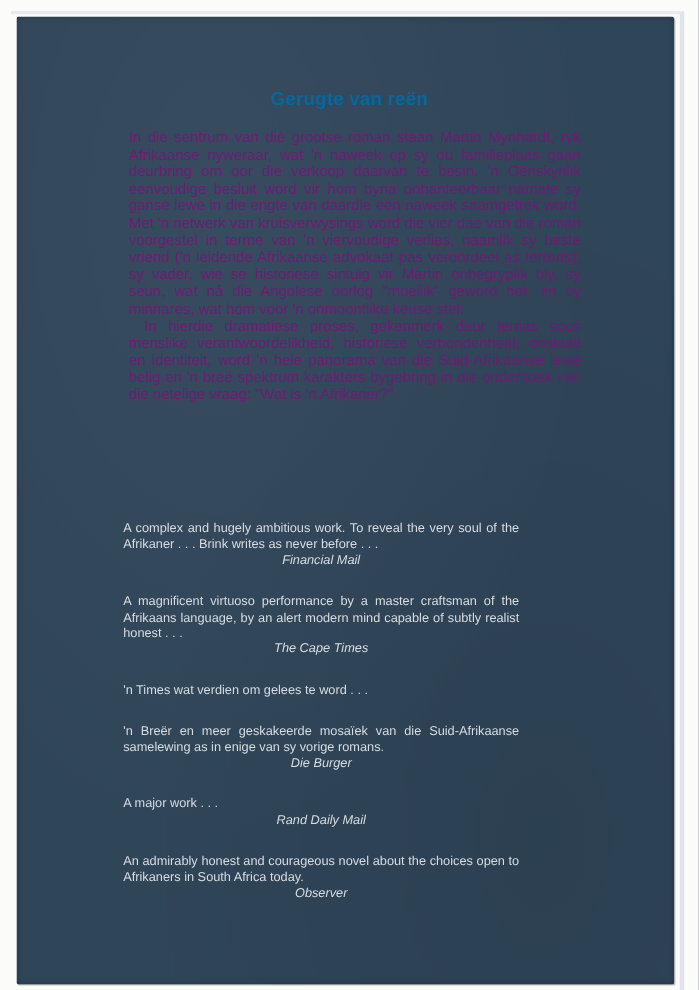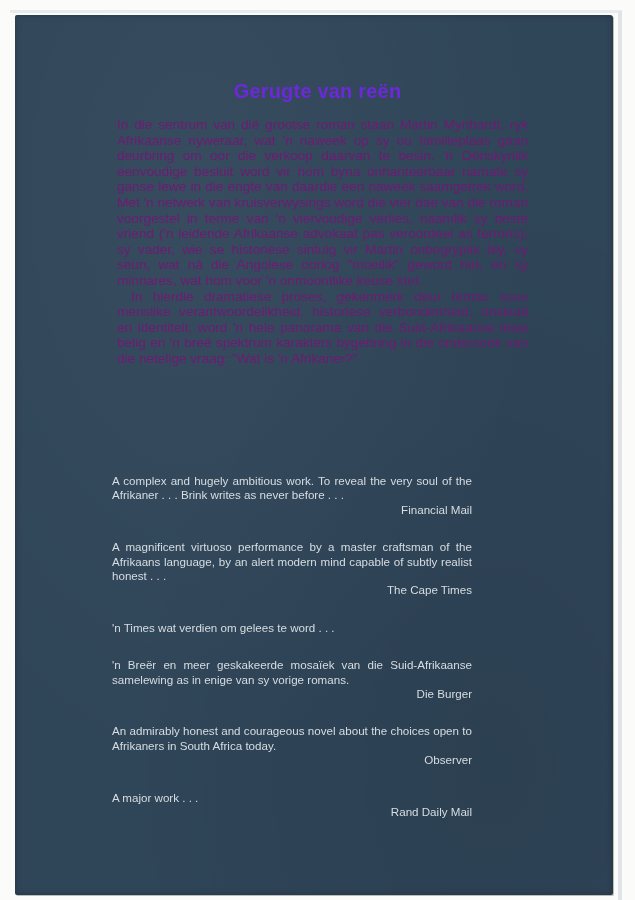--- a/index.html
+++ b/index.html
@@ -33,24 +33,24 @@
       border-right: 4px solid rgba(200,205,210,0.5);
       box-sizing: border-box;
       pointer-events: none;
     }
     .title {
       position: absolute;
       left: 0;
       width: 635px;
       top: 80px;
       text-align: center;
-      color: #6d28d9;
+      color: #0369a1;
       font-family: "Liberation Sans", sans-serif;
       font-weight: bold;
-      font-size: 20px;
+      font-size: 17px;
       letter-spacing: 0.2px;
     }
     .blurb {
       position: absolute;
       left: 117px;
       top: 117px;
       width: 411px;
       color: #701a75;
       font-family: "Liberation Sans", sans-serif;
       font-size: 13.6px;
@@ -77,21 +77,22 @@
     .review {
       margin: 0 0 14.5px 0;
       text-align: justify;
     }
     .review .quote {
       display: block;
       margin-top: 23px;
     }
     .review .source {
       display: block;
-      text-align: right;
+      font-style: italic;
+      text-align: center;
     }
   </style>
 </head>
 <body>
 
 <div class="cover"></div>
 <div class="wrap-shine"></div>
 
 <div class="title">Gerugte van reën</div>
 
@@ -110,20 +111,20 @@
     <span class="source">The Cape Times</span>
   </div>
   <div class="review">
     <span class="quote">'n Times wat verdien om gelees te word . . .</span>
   </div>
   <div class="review">
     <span class="quote">'n Breër en meer geskakeerde mosaïek van die Suid-Afrikaanse samelewing as in enige van sy vorige romans.</span>
     <span class="source">Die Burger</span>
   </div>
   <div class="review">
+    <span class="quote">A major work . . .</span>
+    <span class="source">Rand Daily Mail</span>
+  </div>
+  <div class="review">
     <span class="quote">An admirably honest and courageous novel about the choices open to Afrikaners in South Africa today.</span>
     <span class="source">Observer</span>
-  </div>
-  <div class="review">
-    <span class="quote">A major work . . .</span>
-    <span class="source">Rand Daily Mail</span>
   </div>
 </div>
 
 </body></html>

